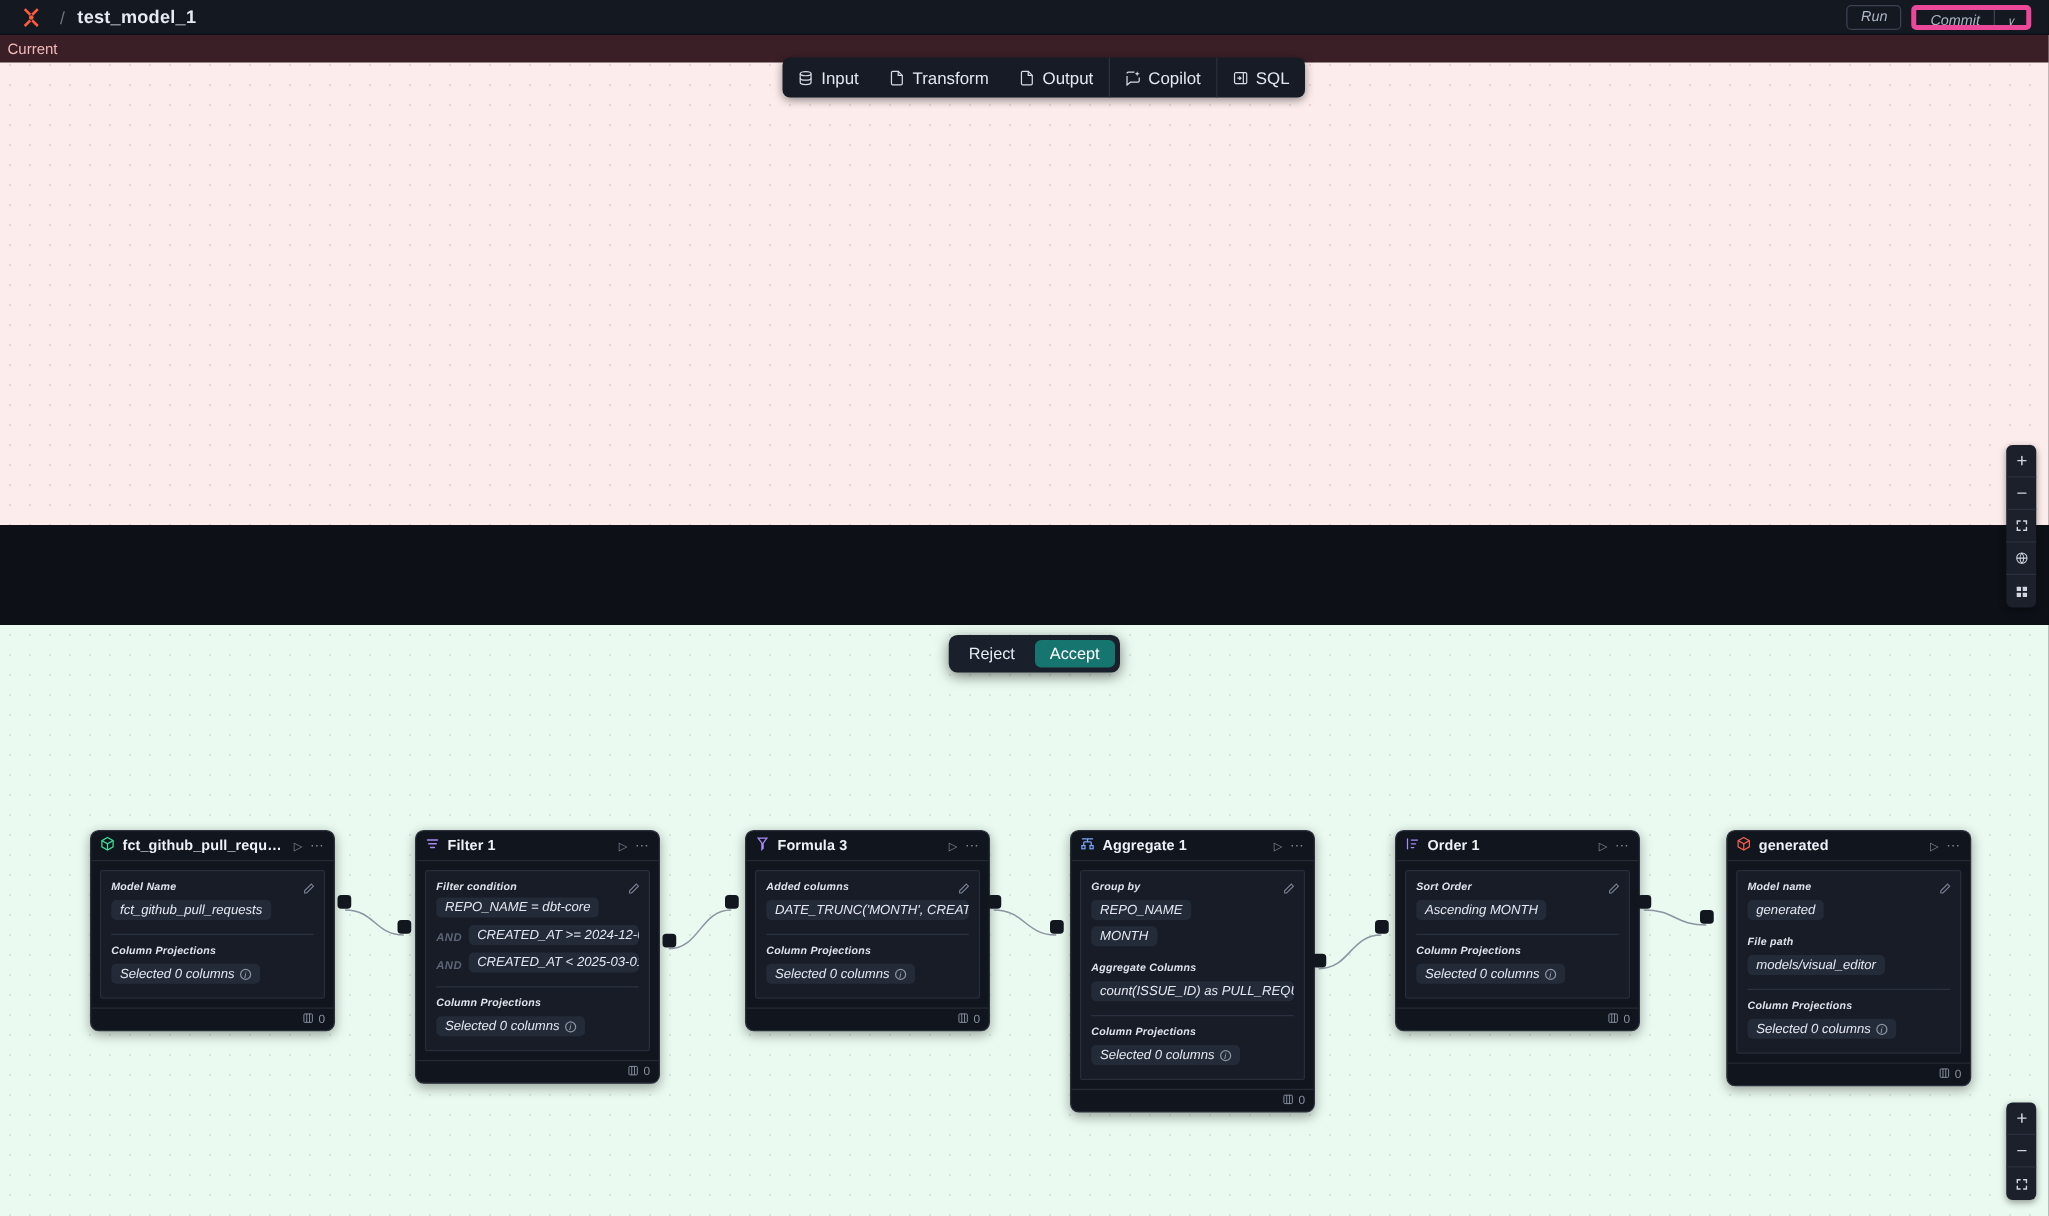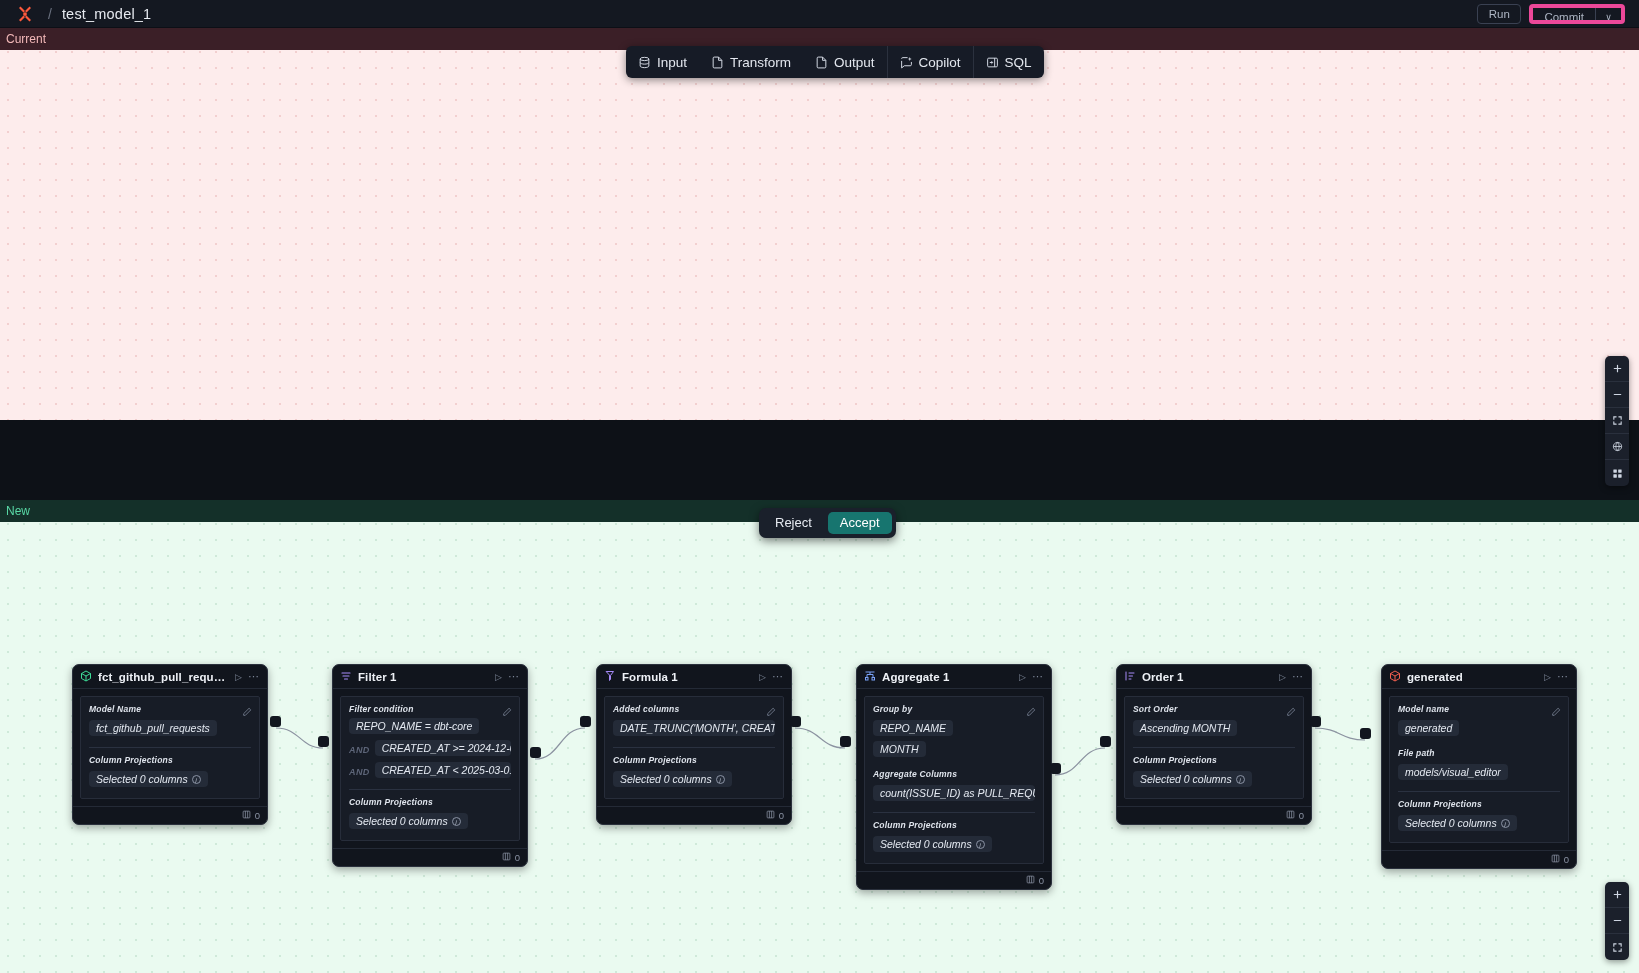--- a/index.html
+++ b/index.html
@@ -17,22 +17,22 @@
     background: #141821;
     display: flex; align-items: center;
     padding: 0 8px;
     border-bottom: 1px solid #0c0f16;
   }
   .brand-logo {
     width: 22px; height: 22px; margin-left: 6px;
     display: flex; align-items: center; justify-content: center;
   }
   .crumb-sep { color: #6b7280; font-size: 14px; margin: 0 10px 0 12px; }
-  .crumb-title { color: #e7eaf0; font-size: 14.5px; font-weight: normal; letter-spacing: .2px; }
-  .titlebar-right { margin-left: auto; display: flex; align-items: flex-start; gap: 8px; padding-right: 6px; }
+  .crumb-title { color: #e7eaf0; font-size: 14.5px; font-weight: bold; letter-spacing: .2px; }
+  .titlebar-right { margin-left: auto; display: flex; align-items: flex-start; gap: 8px; padding-right: 6px; font-style: italic; }
   .btn-run {
     min-width: 44px; height: 20px; padding: 0 10px;
     border: 1px solid #3a4152; border-radius: 4px;
     background: transparent; color: #aeb6c4;
     font-size: 11.5px; line-height: 18px; text-align: center;
   }
   .commit-group { display: flex; align-items: stretch; height: 20px;
     border: 4px solid #ec4899; border-radius: 4px; overflow: hidden; }
   .btn-commit { padding: 0 11px; color: #aeb6c4; font-size: 11.5px; line-height: 18px; }
   .btn-commit-caret {
@@ -199,21 +199,20 @@
       <div class="btn-commit-caret">∨</div>
     </div>
   </div>
 </div>
 
 <div class="pane-current">
   <div class="pane-label-current">Current</div>
 </div>
 
 <div class="pane-new">
-  <div class="pane-label-new">New</div>
 
   <svg class="edge-svg">
     <path d="M 276 228 C 300 228 300 248 323 248" stroke="#8c93a1" stroke-width="1.2" fill="none"></path>
     <path d="M 535 259 C 560 259 560 228 585 228" stroke="#8c93a1" stroke-width="1.2" fill="none"></path>
     <path d="M 795 228 C 820 228 820 248 845 248" stroke="#8c93a1" stroke-width="1.2" fill="none"></path>
     <path d="M 1055 275 C 1080 275 1080 248 1105 248" stroke="#8c93a1" stroke-width="1.2" fill="none"></path>
     <path d="M 1315 228 C 1340 228 1340 240 1365 240" stroke="#8c93a1" stroke-width="1.2" fill="none"></path>
   </svg>
 
   <div class="handle" style="left:270px; top:716px; margin-top:-500px;"></div>
@@ -313,21 +312,21 @@
     </div>
   </div>
 
   <div class="node" style="left:596px; top:164px;">
     <div class="node-header">
       <span>
         <svg width="12" height="12" viewBox="0 0 24 24" fill="none" stroke="#a78bfa" stroke-width="2" stroke-linecap="round">
             <path d="M5 3 H19 L13 11 V19 L11 21 V11 Z"></path>
           </svg>
       </span>
-      <span class="node-title">Formula 1</span>
+      <span class="node-title">Formula 3</span>
       <span class="node-play">▷</span>
       <span class="node-dots">⋯</span>
     </div>
     <div class="node-body">
       <span class="node-pencil">
         <svg width="10" height="10" viewBox="0 0 24 24" fill="none" stroke="#7b8496" stroke-width="2">
             <path d="M17 3 L21 7 L8 20 H4 V16 Z"></path>
           </svg>
       </span>
       <div class="sect-label">Added columns</div>

